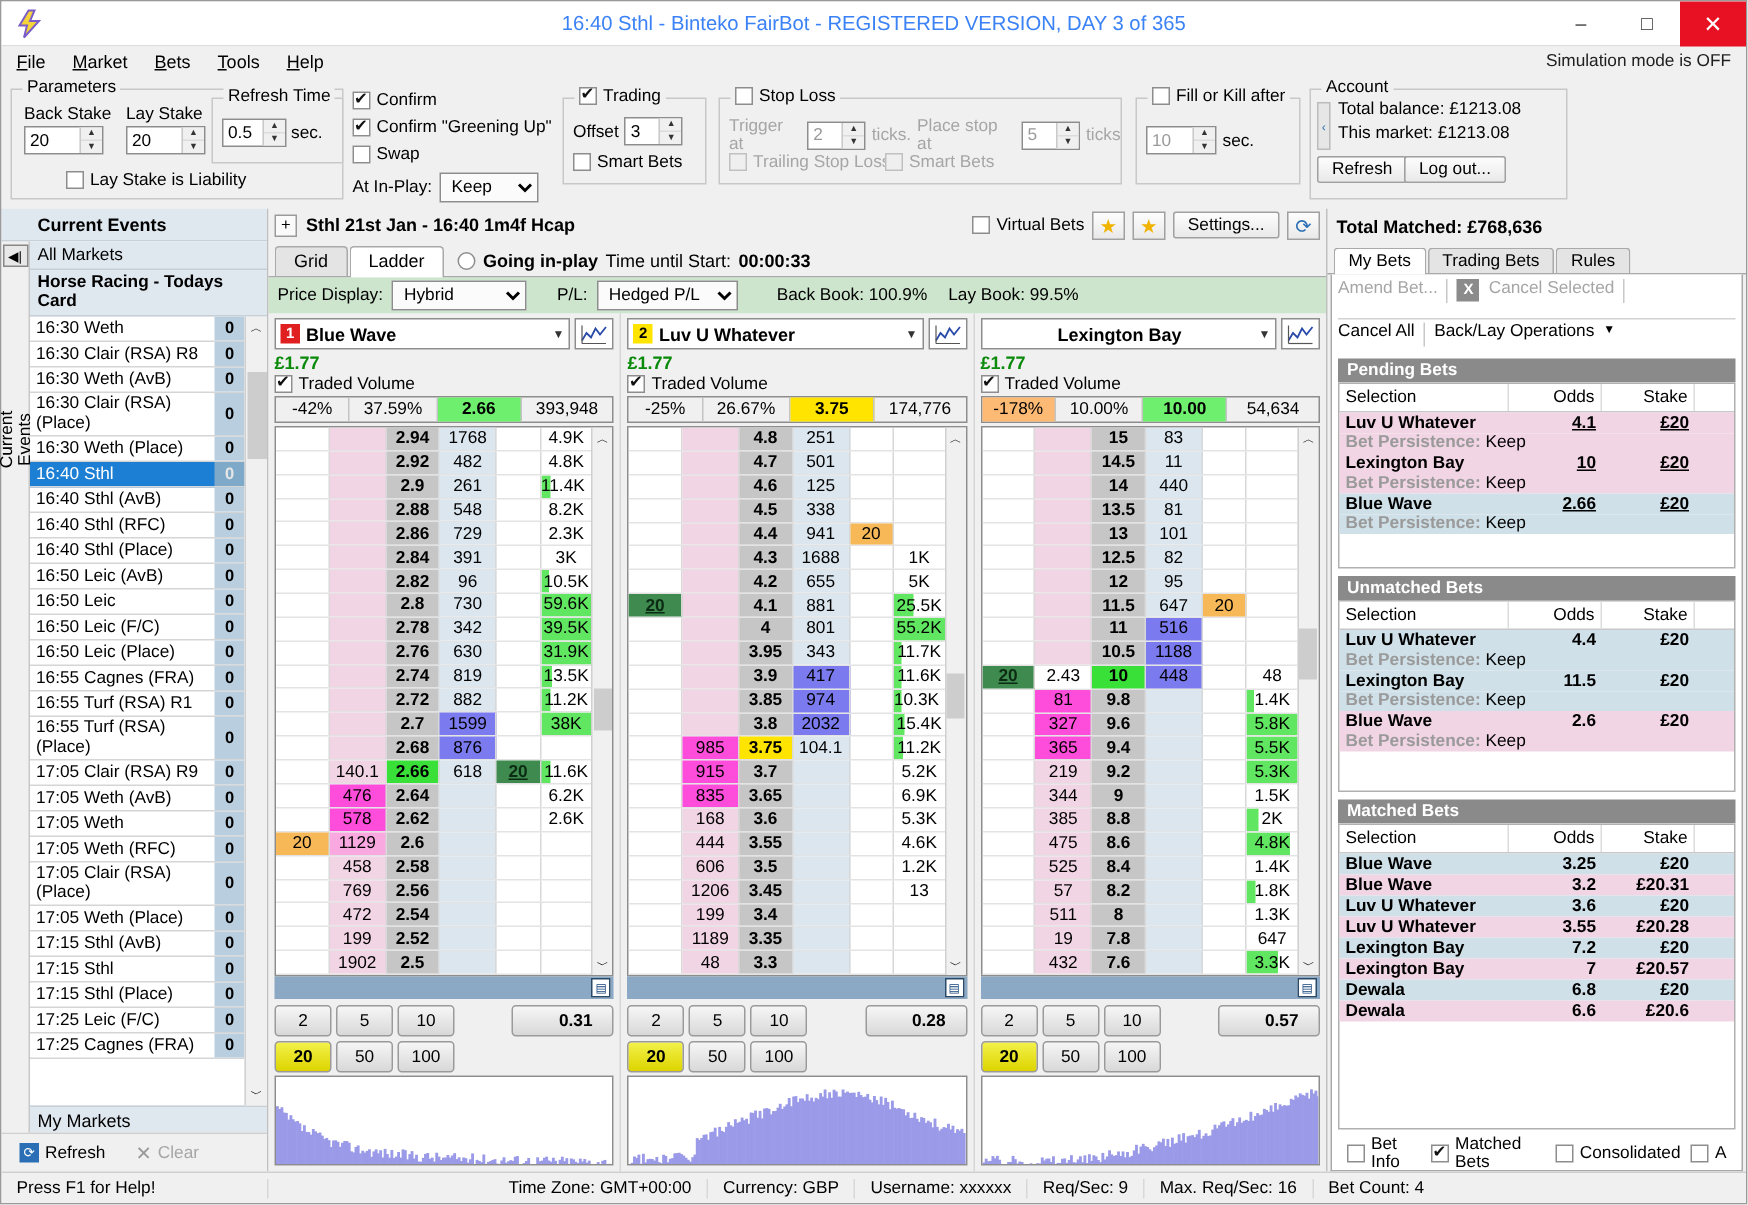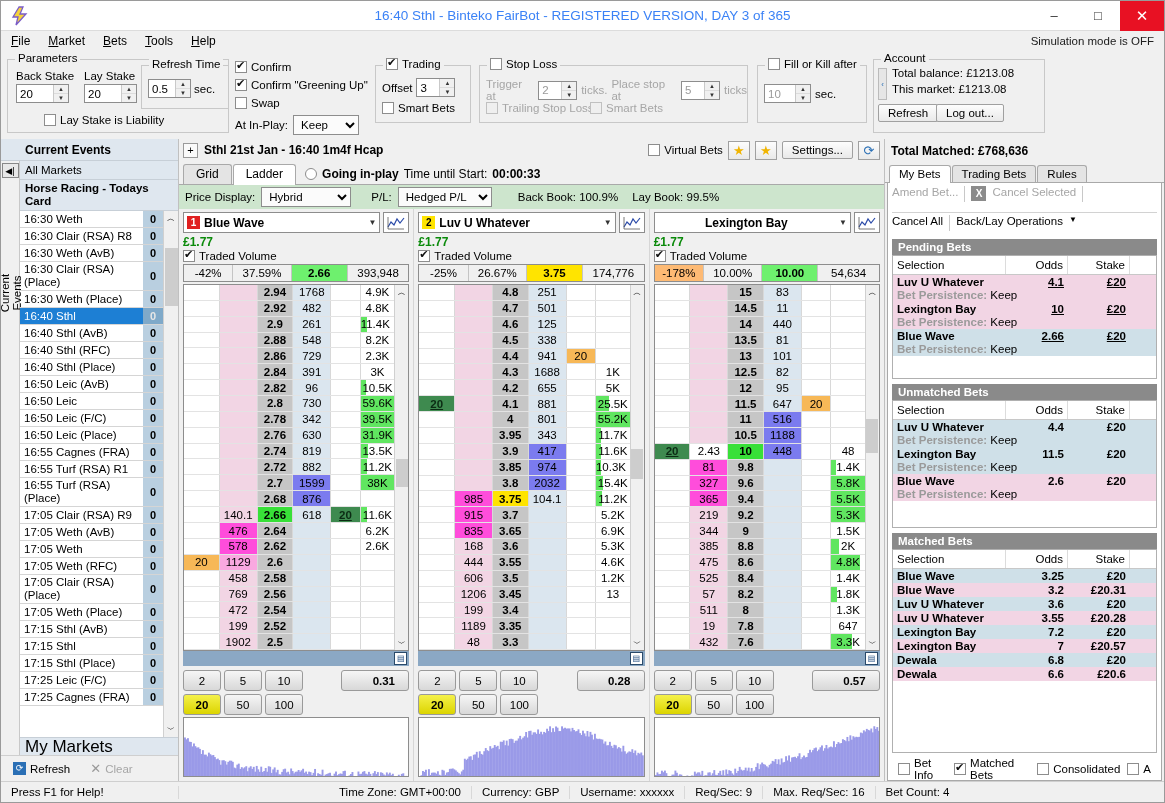--- a/index.html
+++ b/index.html
@@ -83,21 +83,21 @@
   .mkrow .ct { width:20px; flex:0 0 20px; background:#b9cfe0; color:#000; font-weight:bold;
                display:flex; align-items:center; justify-content:center; font-size:11px;}
   .mkrow.sel { background:#1d7fd4; color:#fff; }
   .mkrow.sel .ct { background:#7fa9c9; color:#e6e6e6; }
   .mkrow.two .nm { line-height:13px; }
   .vsb { width:15px; flex:0 0 15px; background:#f0f0f0; border-left:1px solid #d0d0d0;
          display:flex; flex-direction:column; align-items:center; }
   .vsb .ar { width:15px; height:15px; display:flex; align-items:center; justify-content:center;
              font-size:8px; background:#f0f0f0; }
   .vsb .thumb { width:13px; background:#cdcdcd; }
-  .mymk { height:18px; background:#dfe7ef; border-top:1px solid #c7cfd7; font-size:17px;
+  .mymk { height:18px; background:#dfe7ef; border-top:1px solid #c7cfd7; font-size:12px;
           display:flex; align-items:center; padding-left:5px; }
   .lfoot { height:26px; background:#f0f0f0; display:flex; align-items:center; gap:8px;
            padding:0 6px; border-top:1px solid #cfcfcf;}
   .lfoot .b { display:flex; align-items:center; gap:4px; font-size:11.5px; padding:2px 6px;}
 
   
   .center { flex:1; min-width:0; display:flex; flex-direction:column; }
   .mkhead { height:22px; display:flex; align-items:center; gap:6px; padding:0 4px; background:#f0f0f0;}
   .plus { width:15px; height:15px; border:1px solid #9a9a9a; background:#fafafa;
           display:flex; align-items:center; justify-content:center; font-size:11px;}

